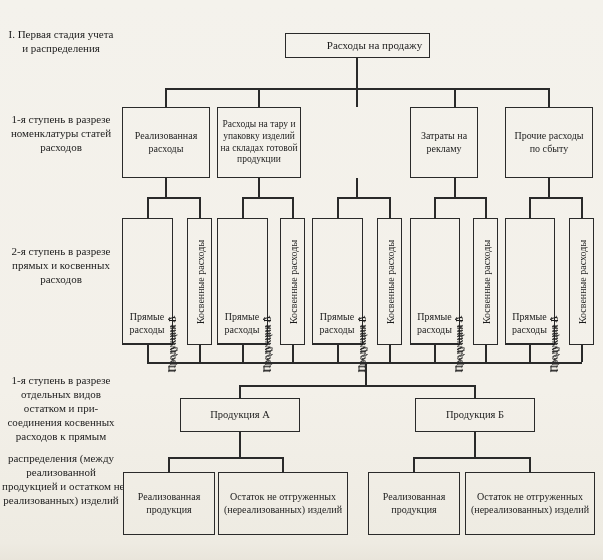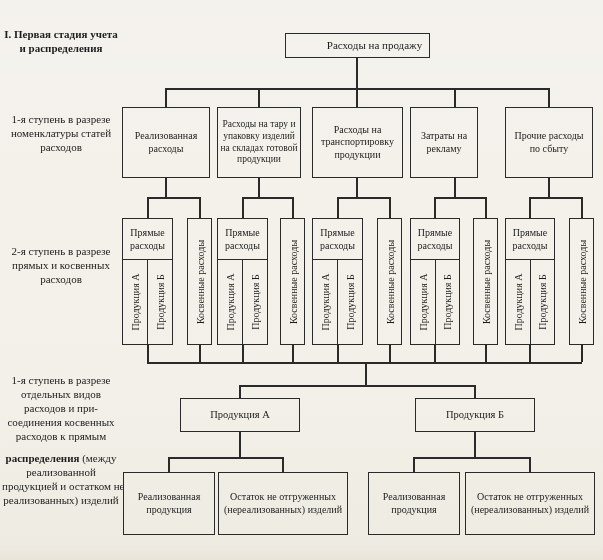--- a/index.html
+++ b/index.html
@@ -15,22 +15,22 @@
     display:flex;align-items:center;justify-content:center;text-align:center;
     font-size:10px;line-height:1.24;padding:1px 2px;
   }
   .root{font-size:11px;padding-left:36px;}
   .ln{position:absolute;background:#2a2a2a;}
   .side-label{
     position:absolute;left:2px;width:118px;text-align:center;
     font-size:11px;line-height:1.28;
   }
   .side-label div{white-space:nowrap;}
-  .bold{font-weight:bold;}
-  .prbox{position:absolute;box-sizing:border-box;border:1.5px solid #2a2a2a;display:flex;flex-direction:column;}
+  .bold{font-weight:normal;}
+  .prbox{position:absolute;box-sizing:border-box;border:1.5px solid #2a2a2a;display:flex;align-items:flex-end;}
   .pr-head{
     height:41px;border-bottom:1.5px solid #2a2a2a;box-sizing:border-box;
     display:flex;align-items:center;justify-content:center;text-align:center;
     font-size:10px;line-height:1.3;
   }
   .pr-cols{flex:1;display:flex;}
   .pr-col{flex:1;position:relative;}
   .pr-col.first{border-right:1.5px solid #2a2a2a;}
   .vbox{position:absolute;box-sizing:border-box;border:1.5px solid #2a2a2a;}
   .vtext{
@@ -54,21 +54,21 @@
     <div>расходов</div>
   </div>
   <div class="side-label" style="top:244px">
     <div>2-я ступень в разрезе</div>
     <div>прямых и косвенных</div>
     <div>расходов</div>
   </div>
   <div class="side-label" style="top:373px">
     <div>1-я ступень в разрезе</div>
     <div>отдельных видов</div>
-    <div>расходов и при-</div>
+    <div>остатком и при-</div>
     <div>соединения косвенных</div>
     <div>расходов к прямым</div>
   </div>
   <div class="side-label" style="top:451px">
     <div><span class="bold">распределения</span><span> (между</span></div>
     <div>реализованной</div>
     <div>продукцией и остатком не</div>
     <div>реализованных) изделий</div>
   </div>
 
@@ -82,23 +82,20 @@
   <div class="ln" style="left:258px;top:88px;width:1.5px;height:19px"></div>
   <div class="ln" style="left:356px;top:88px;width:1.5px;height:19px"></div>
   <div class="ln" style="left:454px;top:88px;width:1.5px;height:19px"></div>
   <div class="ln" style="left:548px;top:88px;width:1.5px;height:19px"></div>
 
   <div class="bx" style="left:122px;top:107px;width:88px;height:71px">
     <span>Реализованная расходы</span>
   </div>
   <div class="bx" style="left:217px;top:107px;width:84px;height:71px;font-size:9.5px">
     <span>Расходы на тару и упаковку изделий на складах готовой продукции</span>
-  </div>
-  <div class="bx" style="left:312px;top:107px;width:91px;height:71px">
-    <span>Расходы на транспортировку продукции</span>
   </div>
   <div class="bx" style="left:410px;top:107px;width:68px;height:71px">
     <span>Затраты на рекламу</span>
   </div>
   <div class="bx" style="left:505px;top:107px;width:88px;height:71px">
     <span>Прочие расходы по сбыту</span>
   </div>
 
   <div class="ln" style="left:165px;top:178px;width:1.5px;height:19px"></div>
   <div class="ln" style="left:147px;top:197px;width:53px;height:1.5px"></div>

